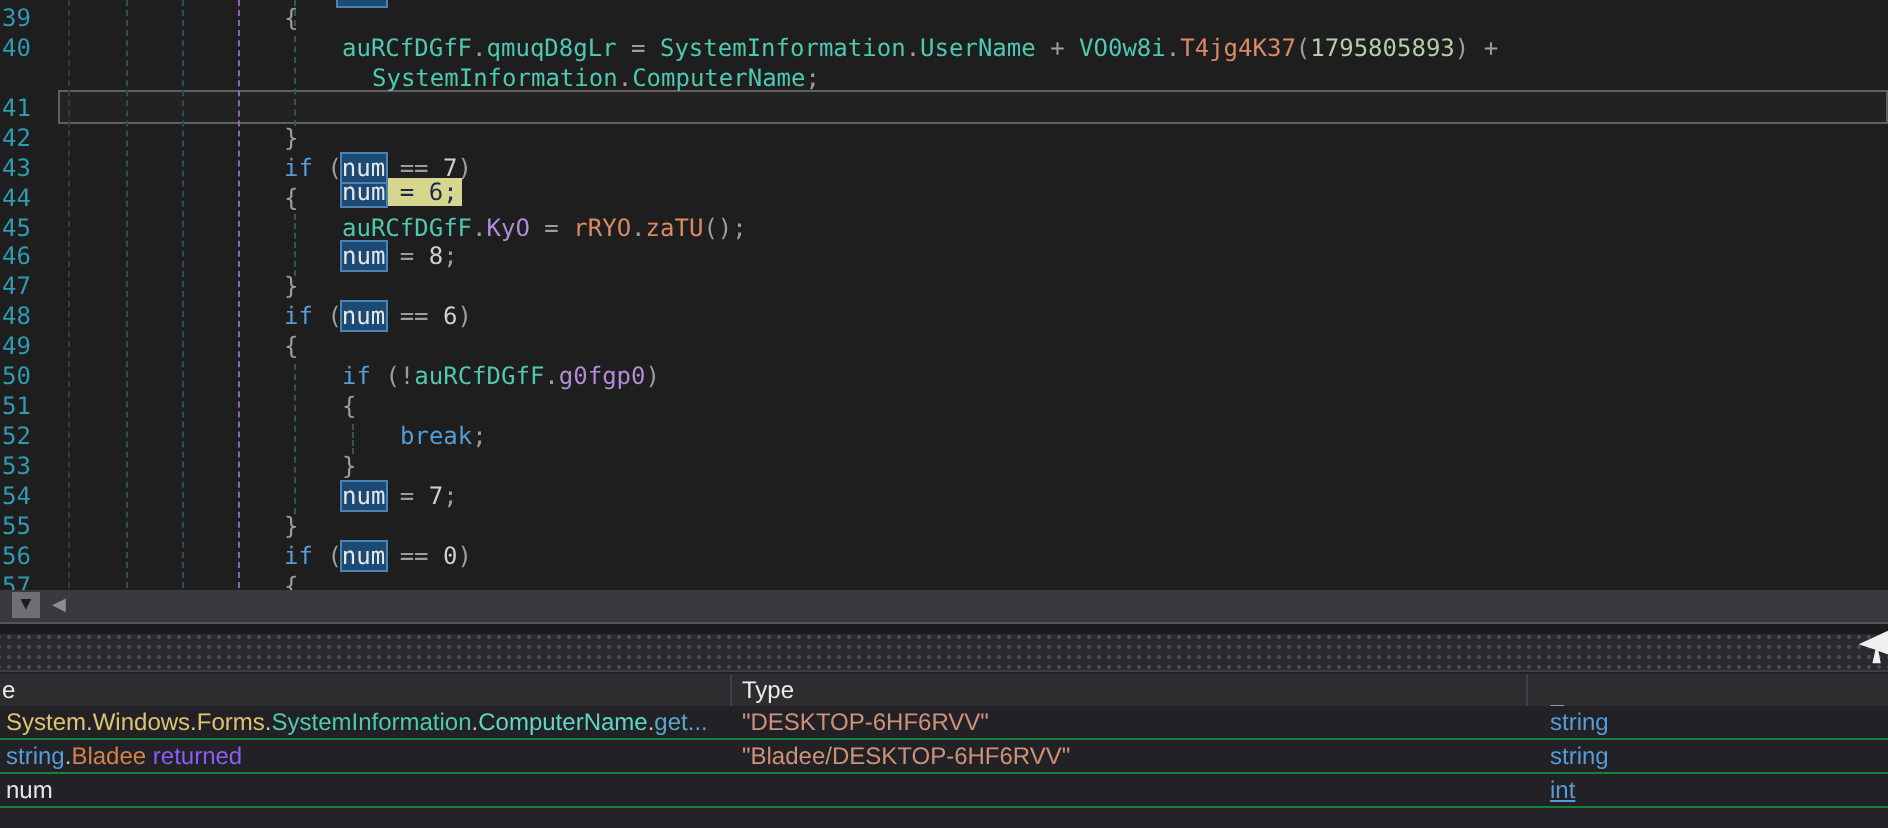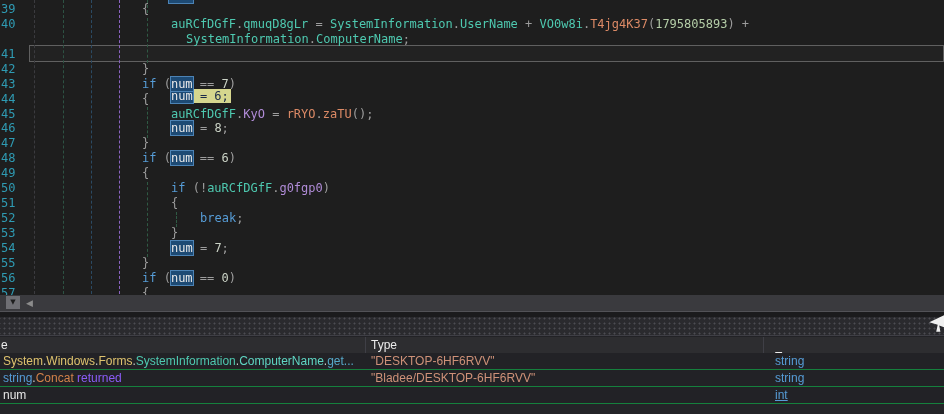--- a/index.html
+++ b/index.html
@@ -102,21 +102,21 @@
     </div>
     <div class="vline" style="left:365px"></div>
     <div class="vline" style="left:763px"></div>
     <div id="panel-rows">
         <div class="prow" style="top: 17px;">
           <span class="pcell c-name"><span style="color: rgb(223, 195, 110);">System</span><span style="color: rgb(200, 200, 200);">.</span><span style="color: rgb(223, 195, 110);">Windows</span><span style="color: rgb(200, 200, 200);">.</span><span style="color: rgb(223, 195, 110);">Forms</span><span style="color: rgb(200, 200, 200);">.</span><span style="color: rgb(78, 201, 176);">SystemInformation</span><span style="color: rgb(200, 200, 200);">.</span><span style="color: rgb(95, 215, 196);">ComputerName</span><span style="color: rgb(200, 200, 200);">.</span><span style="color: rgb(86, 168, 201);">get...</span></span>
           <span class="pcell c-value" style="color: rgb(206, 145, 120);">"DESKTOP-6HF6RVV"</span>
           <span class="pcell c-type" style="color: rgb(86, 156, 214);">string</span>
         </div>
         <div class="prow" style="top: 34px;">
-          <span class="pcell c-name"><span style="color: rgb(86, 156, 214);">string</span><span style="color: rgb(200, 200, 200);">.</span><span style="color: rgb(210, 130, 74);">Concat</span><span style="color: #8b5cf6;"> returned</span></span>
+          <span class="pcell c-name"><span style="color: rgb(86, 156, 214);">string</span><span style="color: rgb(200, 200, 200);">.</span><span style="color: rgb(210, 130, 74);">Bladee</span><span style="color: #8b5cf6;"> returned</span></span>
           <span class="pcell c-value" style="color: rgb(206, 145, 120);">"Bladee/DESKTOP-6HF6RVV"</span>
           <span class="pcell c-type" style="color: rgb(86, 156, 214);">string</span>
         </div>
         <div class="prow" style="top: 51px;">
           <span class="pcell c-name"><span style="color: rgb(230, 230, 230);">num</span></span>
           <span class="pcell c-type" style="color: rgb(86, 156, 214); text-decoration: underline;">int</span>
         </div>
       </div>
     <div class="panel-rest"></div>
   </div>

